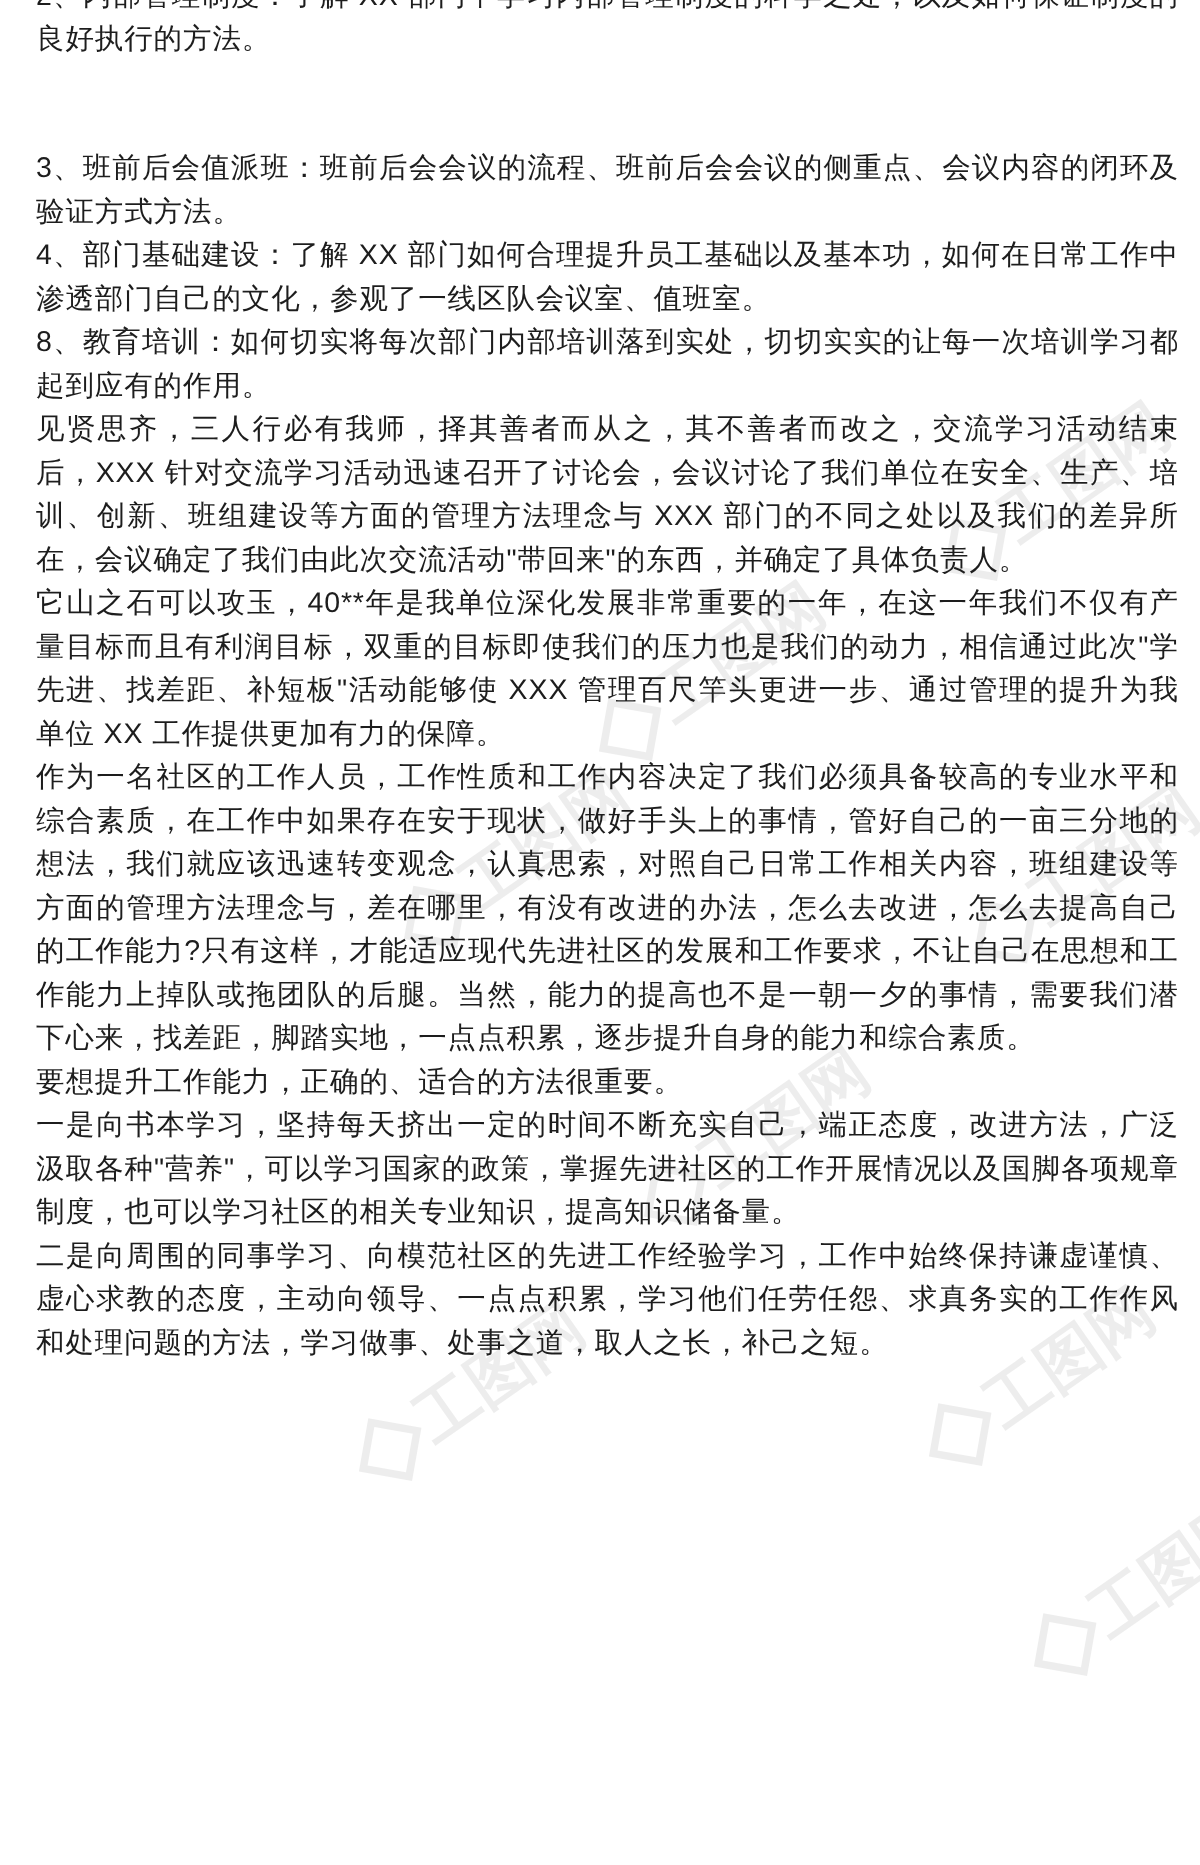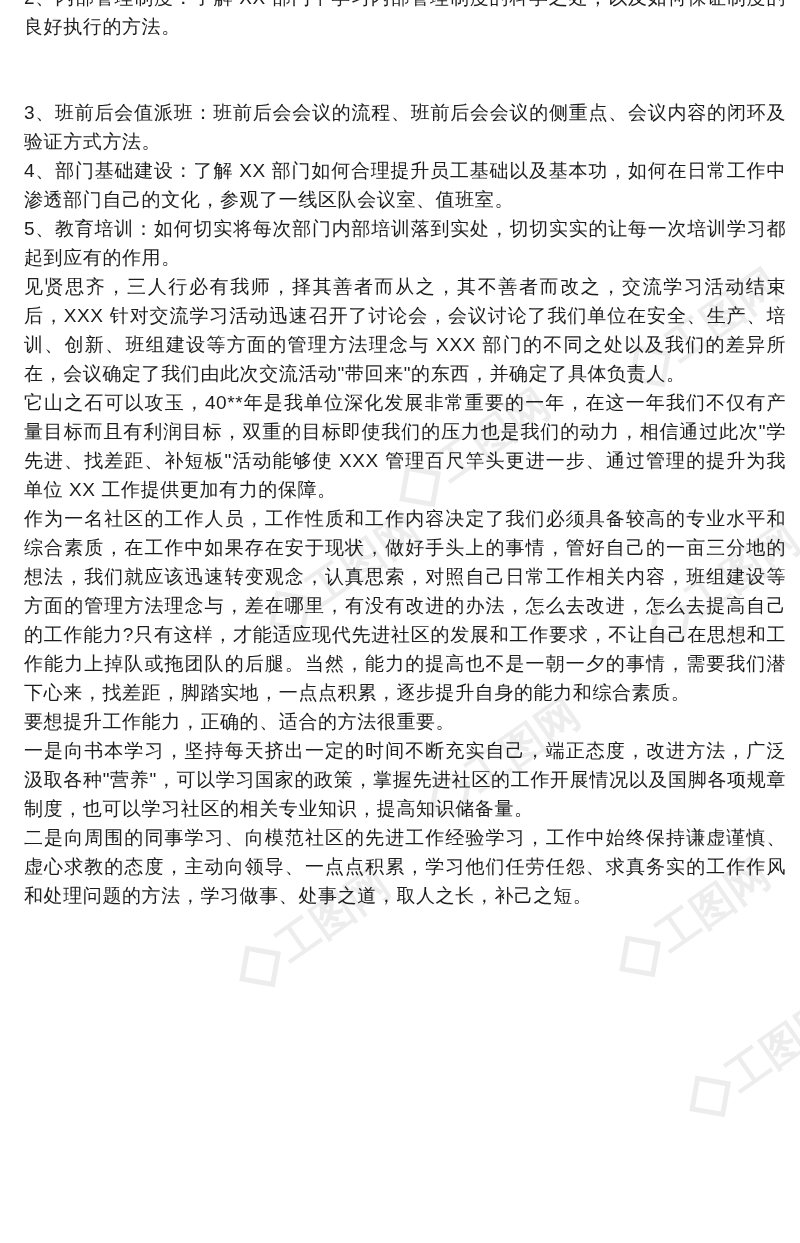--- a/index.html
+++ b/index.html
@@ -97,21 +97,21 @@
         <span class="wm-diamond"></span>
         <span>工图网</span>
       </div>
     </div>
 
   <div class="content">
     <p class="para">2、内部管理制度：了解 XX 部门中学习内部管理制度的科学之处，以及如何保证制度的良好执行的方法。</p>
     <div class="gap"></div>
     <p class="para">3、班前后会值派班：班前后会会议的流程、班前后会会议的侧重点、会议内容的闭环及验证方式方法。</p>
     <p class="para">4、部门基础建设：了解 XX 部门如何合理提升员工基础以及基本功，如何在日常工作中渗透部门自己的文化，参观了一线区队会议室、值班室。</p>
-    <p class="para">5、教育培训：如何切实将每次部门内部培训落到实处，切切实实的让每一次培训学习都起到应有的作用。</p>
+    <p class="para">8、教育培训：如何切实将每次部门内部培训落到实处，切切实实的让每一次培训学习都起到应有的作用。</p>
     <p class="para">见贤思齐，三人行必有我师，择其善者而从之，其不善者而改之，交流学习活动结束后，XXX 针对交流学习活动迅速召开了讨论会，会议讨论了我们单位在安全、生产、培训、创新、班组建设等方面的管理方法理念与 XXX 部门的不同之处以及我们的差异所在，会议确定了我们由此次交流活动"带回来"的东西，并确定了具体负责人。</p>
     <p class="para">它山之石可以攻玉，40**年是我单位深化发展非常重要的一年，在这一年我们不仅有产量目标而且有利润目标，双重的目标即使我们的压力也是我们的动力，相信通过此次"学先进、找差距、补短板"活动能够使 XXX 管理百尺竿头更进一步、通过管理的提升为我单位 XX 工作提供更加有力的保障。</p>
     <p class="para">作为一名社区的工作人员，工作性质和工作内容决定了我们必须具备较高的专业水平和综合素质，在工作中如果存在安于现状，做好手头上的事情，管好自己的一亩三分地的想法，我们就应该迅速转变观念，认真思索，对照自己日常工作相关内容，班组建设等方面的管理方法理念与，差在哪里，有没有改进的办法，怎么去改进，怎么去提高自己的工作能力?只有这样，才能适应现代先进社区的发展和工作要求，不让自己在思想和工作能力上掉队或拖团队的后腿。当然，能力的提高也不是一朝一夕的事情，需要我们潜下心来，找差距，脚踏实地，一点点积累，逐步提升自身的能力和综合素质。</p>
     <p class="para">要想提升工作能力，正确的、适合的方法很重要。</p>
     <p class="para">一是向书本学习，坚持每天挤出一定的时间不断充实自己，端正态度，改进方法，广泛汲取各种"营养"，可以学习国家的政策，掌握先进社区的工作开展情况以及国脚各项规章制度，也可以学习社区的相关专业知识，提高知识储备量。</p>
     <p class="para">二是向周围的同事学习、向模范社区的先进工作经验学习，工作中始终保持谦虚谨慎、虚心求教的态度，主动向领导、一点点积累，学习他们任劳任怨、求真务实的工作作风和处理问题的方法，学习做事、处事之道，取人之长，补己之短。</p>
   </div>
 
 </div>
 

